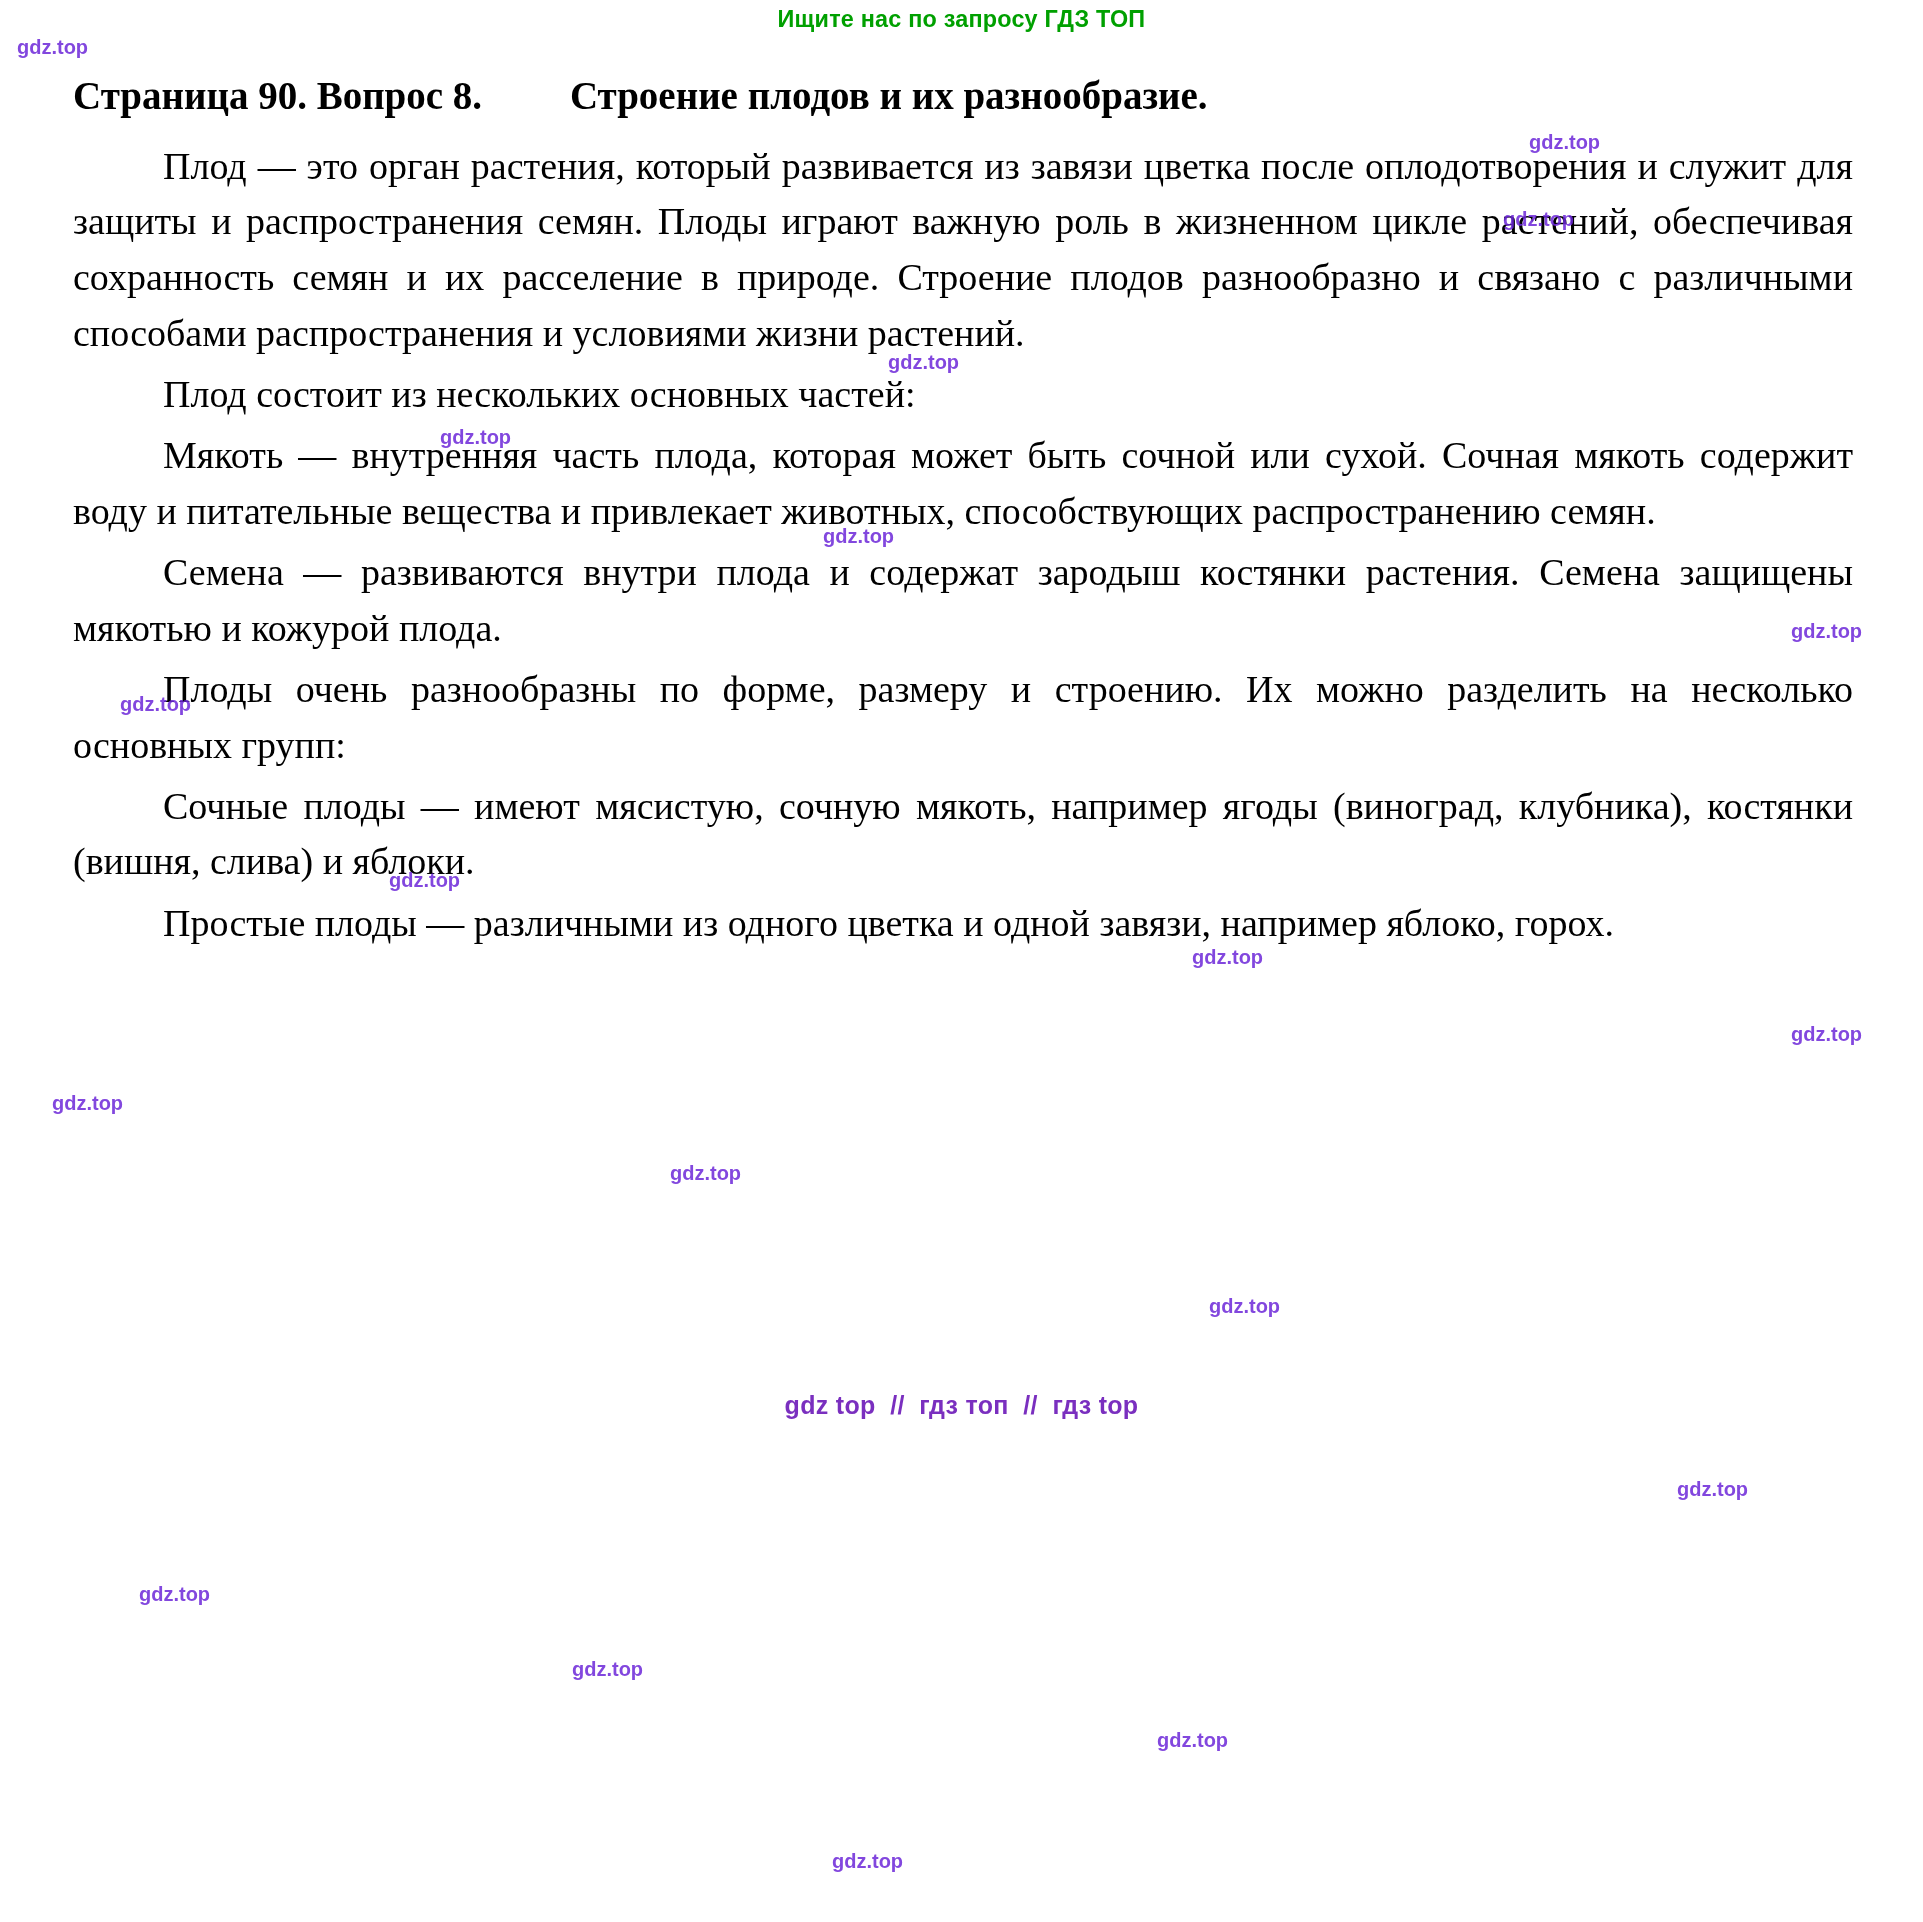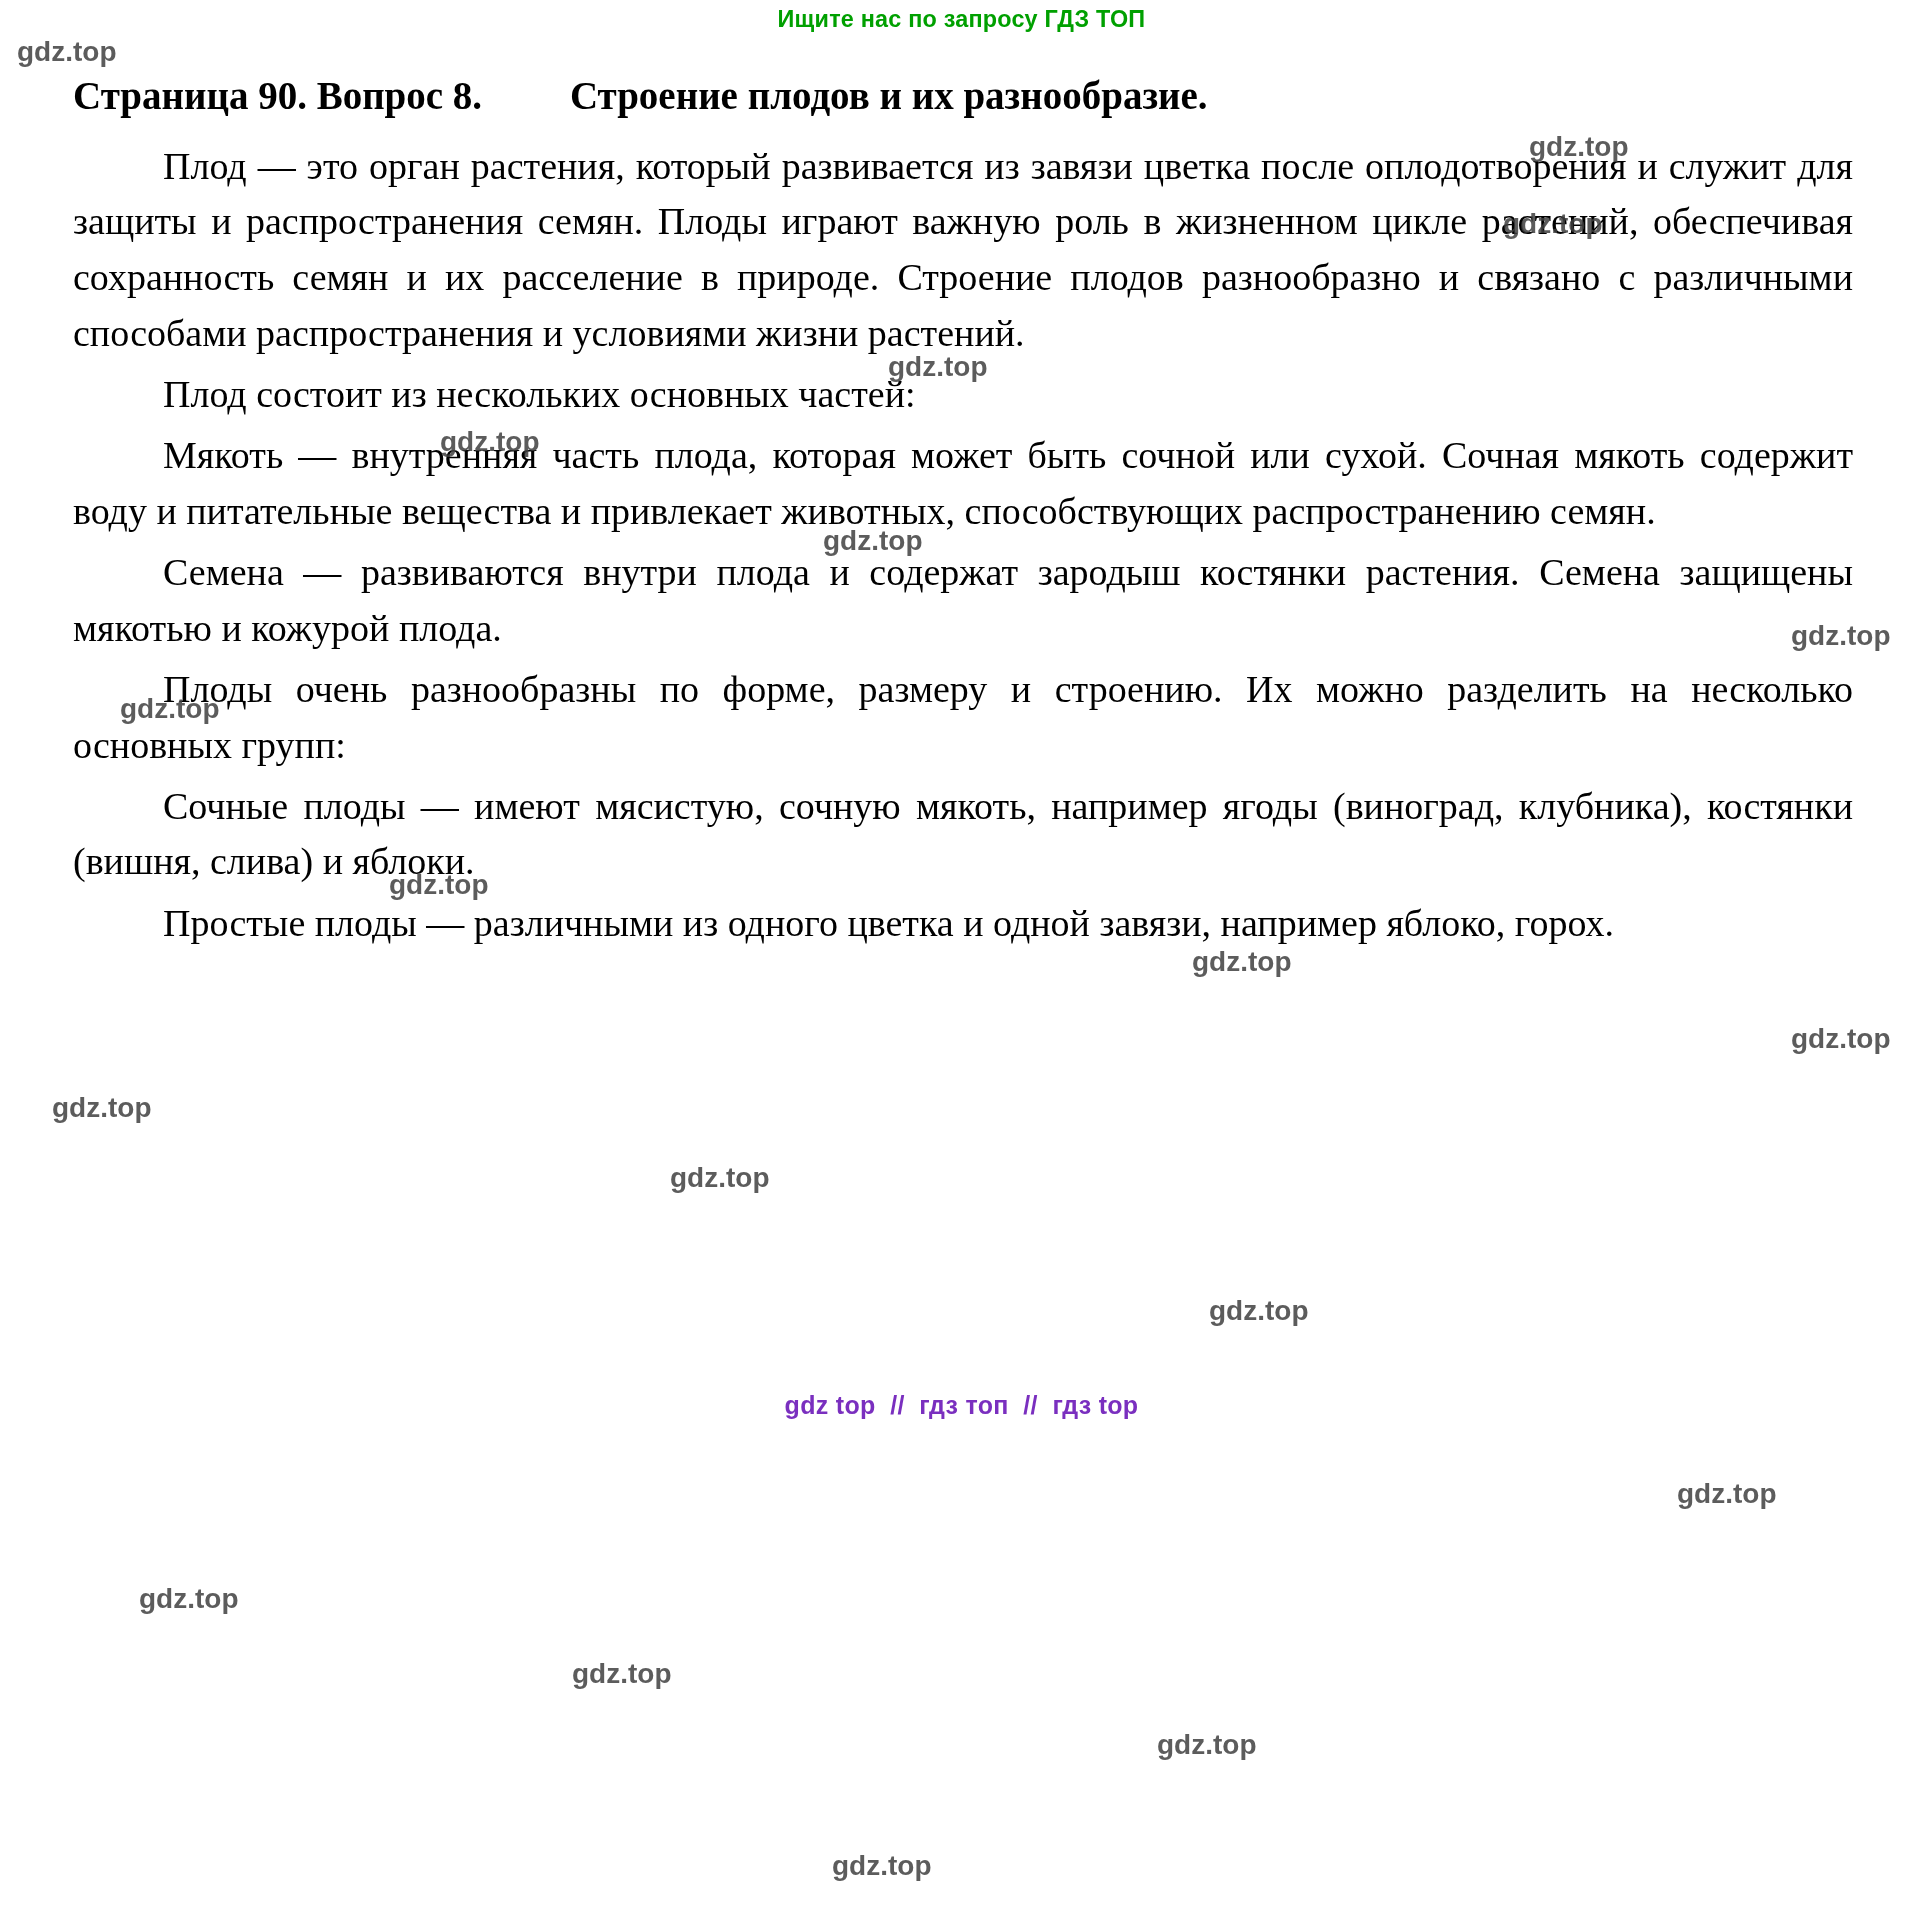--- a/index.html
+++ b/index.html
@@ -72,23 +72,23 @@
     hyphens: none;
   }
   p.para.last-line-left {
     text-align-last: left;
   }
 
   
   .wm {
     position: absolute;
     font-family: "Liberation Sans", sans-serif;
-    font-size: 28px;
+    font-size: 20px;
     font-weight: 700;
-    color: #404040;
+    color: #6d28d9;
     opacity: 0.85;
     white-space: nowrap;
     pointer-events: none;
   }
 
   
   .bottom-links {
     position: absolute;
     bottom: 9.4px;
     left: 0;

